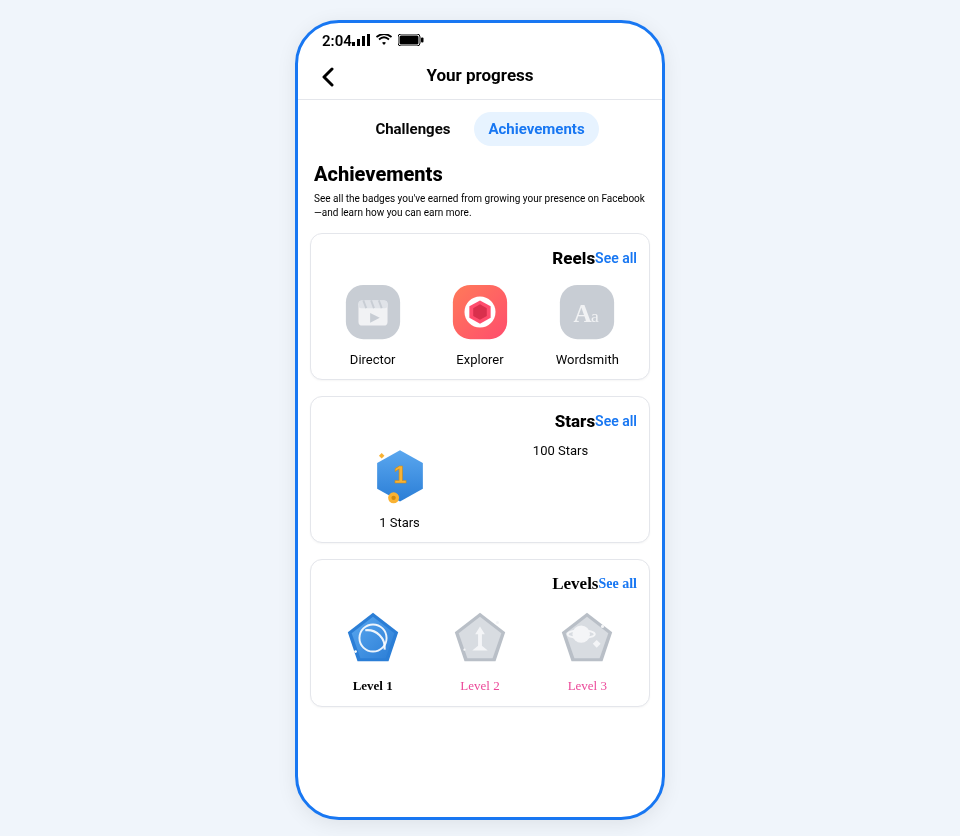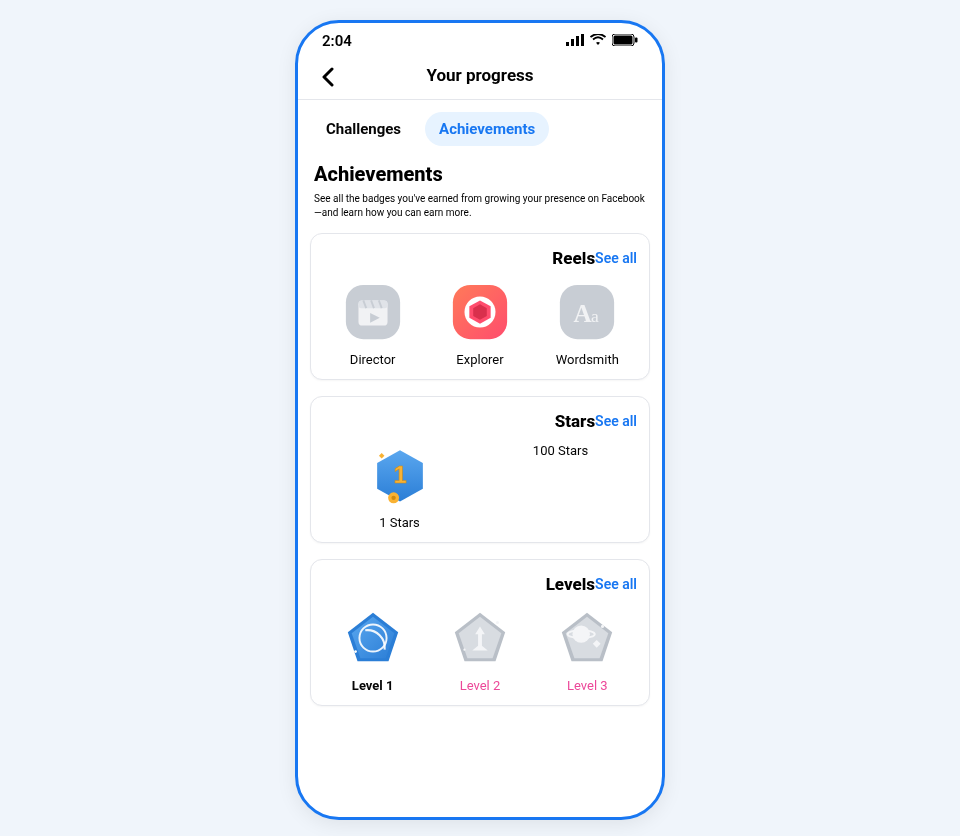--- a/index.html
+++ b/index.html
@@ -25,21 +25,21 @@
   }
   .scroll {
     position: absolute;
     inset: 0;
     overflow: hidden;
     border-radius: 42px;
   }
   .status-bar {
     height: 30px;
     display: flex;
-    justify-content: space-between;
+    justify-content: flex-start;
     align-items: center;
     padding: 6px 24px 0 24px;
     font-size: 15px;
     font-weight: 600;
   }
   .status-right { display: flex; gap: 6px; align-items: center; }
   .header {
     position: relative;
     text-align: center;
     padding: 12px 0 14px 0;
@@ -54,20 +54,21 @@
     display: flex;
     align-items: center;
     justify-content: center;
     cursor: pointer;
   }
   .header-title { font-size: 17px; font-weight: 700; }
   .tabs {
     display: flex;
     gap: 10px;
     padding: 12px 14px;
+    justify-content: center;
   }
   .tab {
     font-size: 15px;
     font-weight: 700;
     padding: 8px 14px;
     border-radius: 18px;
     cursor: pointer;
     color: #050505;
   }
   .tab.active {
@@ -239,21 +240,21 @@
           </svg>
         </div>
         <div class="badge-label">1 Stars</div>
       </div>
       <div class="badge-item">
         <div class="badge-label">100 Stars</div>
       </div>
     </div>
   </div>
 
-  <div class="card" style="margin-bottom:0;">
+  <div class="card" style="margin-bottom:0;font-family:Liberation Serif, serif;">
     <div class="card-head">
       <div class="card-title">Levels</div>
       <div class="see-all">See all</div>
     </div>
     <div class="badges">
 
       <div class="badge-item">
         <div class="badge-icon">
           <svg width="62" height="62" viewBox="0 0 64 64">
             <defs>

